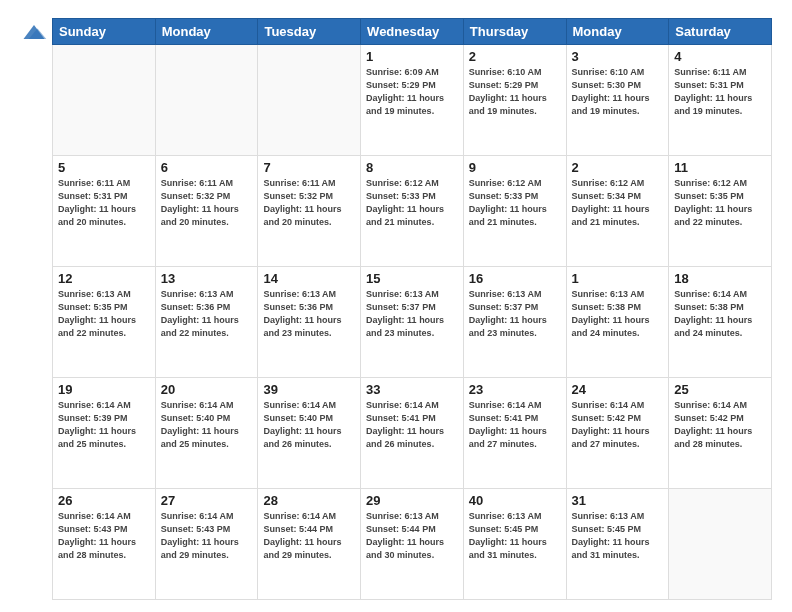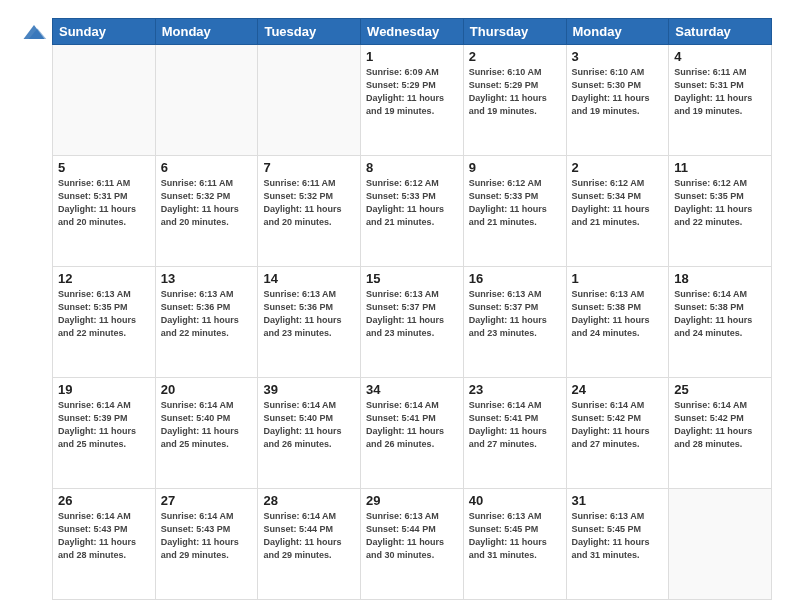--- a/index.html
+++ b/index.html
@@ -224,21 +224,21 @@
           </td>
           <td>
             <span class="day-num">20</span>
             <div class="day-info">Sunrise: 6:14 AM<br>Sunset: 5:40 PM<br>Daylight: 11 hours and 25 minutes.</div>
           </td>
           <td>
             <span class="day-num">39</span>
             <div class="day-info">Sunrise: 6:14 AM<br>Sunset: 5:40 PM<br>Daylight: 11 hours and 26 minutes.</div>
           </td>
           <td>
-            <span class="day-num">34</span>
+            <span class="day-num">33</span>
             <div class="day-info">Sunrise: 6:14 AM<br>Sunset: 5:41 PM<br>Daylight: 11 hours and 26 minutes.</div>
           </td>
           <td>
             <span class="day-num">23</span>
             <div class="day-info">Sunrise: 6:14 AM<br>Sunset: 5:41 PM<br>Daylight: 11 hours and 27 minutes.</div>
           </td>
           <td>
             <span class="day-num">24</span>
             <div class="day-info">Sunrise: 6:14 AM<br>Sunset: 5:42 PM<br>Daylight: 11 hours and 27 minutes.</div>
           </td>

